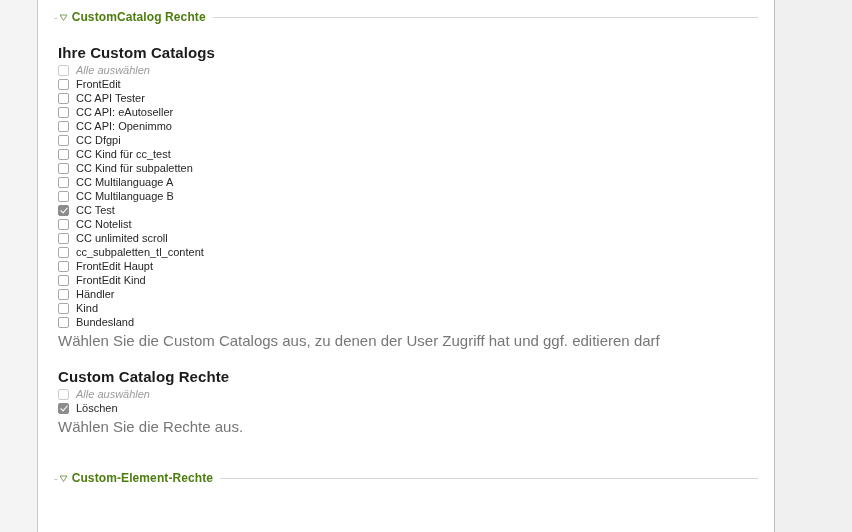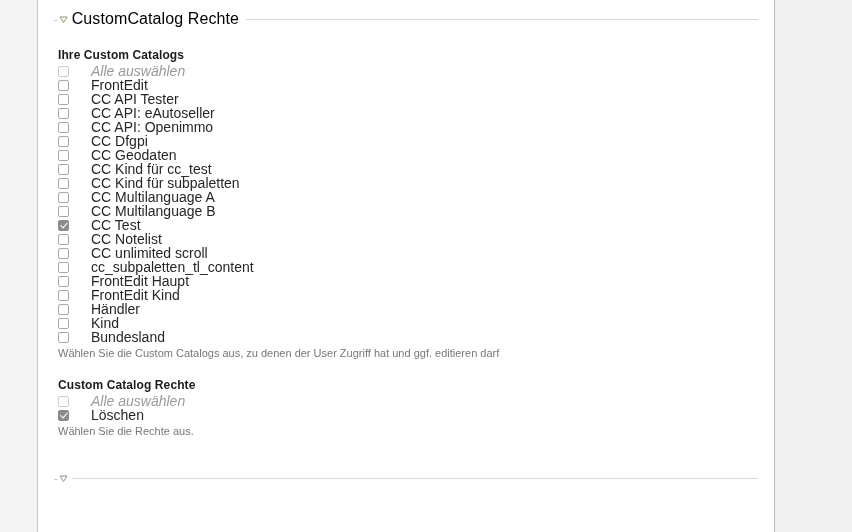--- a/index.html
+++ b/index.html
@@ -71,56 +71,57 @@
   }
   .legend .tri {
     display: inline-block;
     width: 9px;
     height: 9px;
     position: relative;
     margin-right: 4px;
   }
   .legend .tri svg { display: block; }
   .legend .legend-text {
-    color: #000000;
-    font-size: 16px;
+    color: #4d7c0f;
+    font-size: 12px;
     letter-spacing: 0.1px;
     padding-right: 7px;
+    font-weight: bold;
   }
   .legend .rule {
     flex: 1 1 auto;
     height: 1px;
     background: #d8d8d8;
   }
 
   
   .group {
     margin-top: 20px;
   }
   .group-title {
     font-weight: bold;
-    font-size: 12px;
+    font-size: 15px;
     color: #1c1c1c;
     margin: 0 0 2px 4px;
     letter-spacing: 0.1px;
   }
   .opt-list {
     list-style: none;
     margin: 0;
     padding: 0;
   }
   .opt {
     display: flex;
     align-items: center;
     height: 14px;
     line-height: 14px;
   }
   .opt .label {
-    margin-left: 22px;
-    font-size: 14px;
+    margin-left: 7px;
+    font-size: 11px;
     color: #262626;
     white-space: nowrap;
   }
   .opt.select-all .label {
     font-style: italic;
     color: #9a9a9a;
   }
 
   
   .cb {
@@ -148,21 +149,21 @@
     top: 0px;
     width: 3px;
     height: 6px;
     border: solid #ffffff;
     border-width: 0 1.6px 1.6px 0;
     transform: rotate(42deg);
   }
 
   .help {
     margin: 3px 0 0 4px;
-    font-size: 11px;
+    font-size: 15px;
     color: #777777;
   }
 
   .group.rights {
     margin-top: 19px;
   }
   .fieldset.bottom {
     margin-top: 26px;
   }
 </style>
@@ -211,24 +212,20 @@
           <li class="opt">
             <span class="cb"></span>
             <span class="label">CC API: Openimmo</span>
           </li>
           <li class="opt">
             <span class="cb"></span>
             <span class="label">CC Dfgpi</span>
           </li>
           <li class="opt">
             <span class="cb"></span>
-            <span class="label">CC Geodaten</span>
-          </li>
-          <li class="opt">
-            <span class="cb"></span>
             <span class="label">CC Kind für cc_test</span>
           </li>
           <li class="opt">
             <span class="cb"></span>
             <span class="label">CC Kind für subpaletten</span>
           </li>
           <li class="opt">
             <span class="cb"></span>
             <span class="label">CC Multilanguage A</span>
           </li>
@@ -293,18 +290,19 @@
     </div>
 
     <div class="fieldset bottom">
       <div class="legend">
         <span class="dash">-</span>
         <span class="tri">
           <svg width="9" height="9" viewBox="0 0 9 9" aria-hidden="true">
             <polygon points="1,2 8,2 4.5,7.5" fill="none" stroke="#7f9e62" stroke-width="1"></polygon>
           </svg>
         </span>
+        <span class="legend-text">Custom-Element-Rechte</span>
         <span class="rule"></span>
       </div>
     </div>
 
   </div>
 </div>
 
 </body></html>

